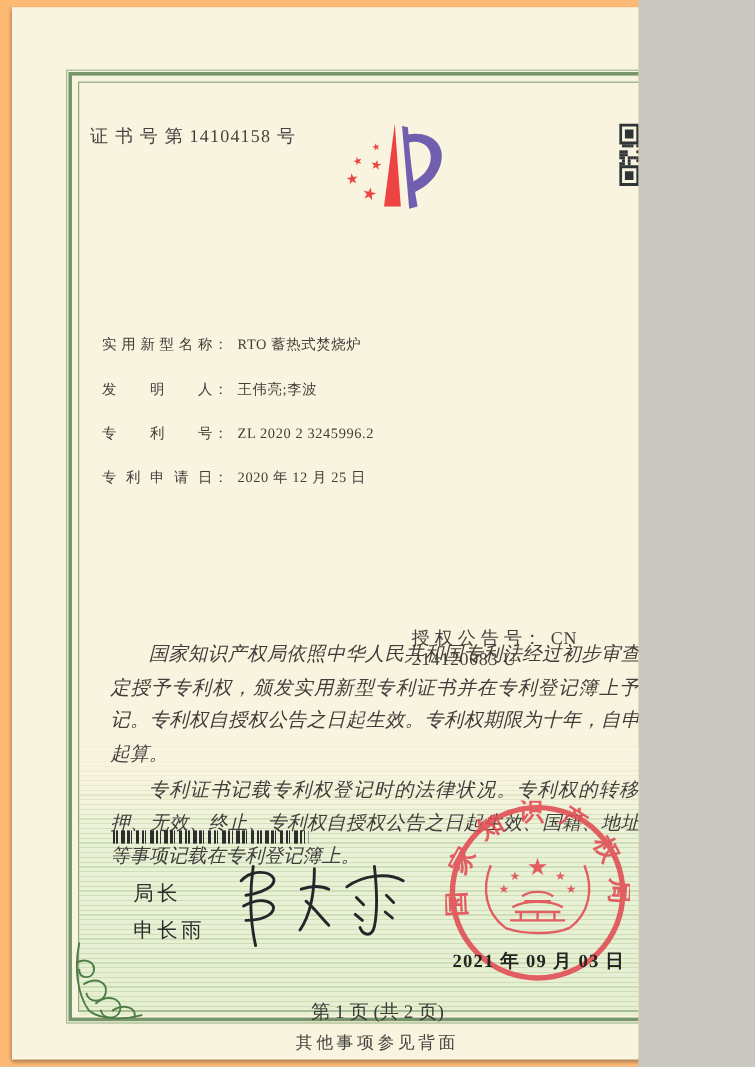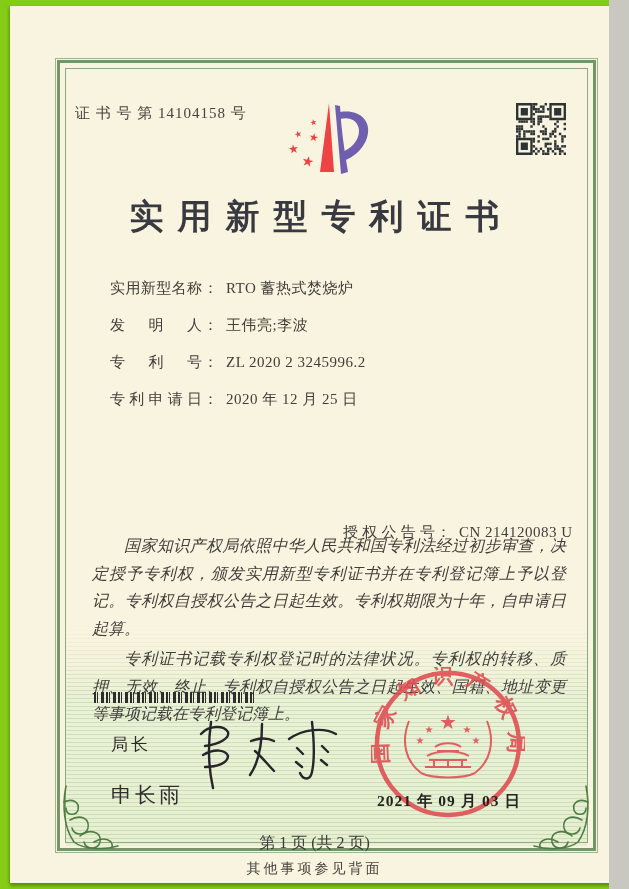--- a/index.html
+++ b/index.html
@@ -1,47 +1,47 @@
 <!DOCTYPE html>
 <html><head>
 <meta charset="utf-8">
 <style>
   html,body{margin:0;padding:0;background:#c9c8c0;}
-  #stage{position:relative;width:609px;height:889px;background:#84cc16;overflow:hidden;
+  #stage{position:relative;width:532px;height:889px;background:#fdba74;overflow:hidden;
          font-family:"Liberation Serif","DejaVu Serif",serif;color:#3f3d3b;}
   .abs{position:absolute;}
   #paper{left:10px;top:6px;width:619px;height:877px;background:#f9f4df;
          box-shadow:-2px 0 2px rgba(0,0,0,.10), 0 3px 3px rgba(0,0,0,.28);}
   
   #frame-outer{left:55px;top:58px;width:543px;height:795px;border:1px solid #9fb78e;box-sizing:border-box;padding:1px;z-index:2;}
   #frame-mid{width:100%;height:100%;border:3px solid #77956a;box-sizing:border-box;padding:5px;}
   #frame-inner{width:100%;height:100%;border:1px solid #8fa87d;box-sizing:border-box;}
   
   #green-panel{left:66px;top:622px;width:521px;height:224px;z-index:1;
       background:
         repeating-linear-gradient(to bottom, rgba(146,180,108,.30) 0 1px, rgba(0,0,0,0) 1px 4px),
         linear-gradient(to bottom, rgba(233,241,215,0) 0, #e9f1d7 80px, #e6efd2 100%);}
   #green-fade{left:66px;top:622px;width:521px;height:70px;z-index:1;
       background:linear-gradient(to bottom,#f9f4df 0,rgba(249,244,223,0) 100%);}
   .content{z-index:3;}
   #cert-no{left:75px;top:104px;font-size:15px;letter-spacing:1px;color:#45433f;}
   #title{left:0;top:194px;width:629px;text-align:center;font-size:34px;font-weight:600;
          letter-spacing:14px;padding-left:14px;box-sizing:border-box;color:#393941;}
-  .frow{left:110px;width:500px;font-size:15px;color:#403e3a;}
+  .frow{left:85px;width:500px;font-size:12px;color:#403e3a;}
   .flabel{display:inline-block;width:92px;text-align:justify;text-align-last:justify;vertical-align:top;}
   .fcolon{display:inline-block;margin:0 2px 0 1px;}
   .fvalue{margin-left:6px;letter-spacing:.5px;}
   #row-grant2{left:343px;top:523px;font-size:15px;color:#403e3a;}
   #paras{left:92px;top:532px;width:474px;font-size:16px;line-height:27.5px;
          font-style:italic;color:#403d3a;text-align:justify;}
   #paras p{margin:0 0 3px 0;text-indent:2em;}
   #barcode{left:94px;top:692px;width:163px;height:11px;
       background:repeating-linear-gradient(90deg,#2d2d2d 0 2px,rgba(0,0,0,0) 2px 3px,#2d2d2d 3px 4px,rgba(0,0,0,0) 4px 7px,#2d2d2d 7px 10px,rgba(0,0,0,0) 10px 12px);}
   #director-title{left:111px;top:733px;font-size:17px;font-family:"Liberation Sans","DejaVu Sans",sans-serif;color:#2e2d2b;letter-spacing:3px;}
-  #director-name{left:111px;top:781px;font-size:21px;font-family:"Liberation Sans","DejaVu Sans",sans-serif;color:#2e2d2b;letter-spacing:3px;}
+  #director-name{left:111px;top:764px;font-size:17px;font-family:"Liberation Sans","DejaVu Sans",sans-serif;color:#2e2d2b;letter-spacing:3px;}
   #signature{left:193px;top:710px;}
   #seal{left:371px;top:667px;}
   #seal-date{left:374px;top:791px;width:150px;text-align:center;font-size:15.5px;font-weight:700;color:#24231f;letter-spacing:1px;z-index:4;}
   #page-info{left:0;top:833px;width:629px;text-align:center;font-size:16px;color:#3c3b38;z-index:3;}
   #back-note{left:0;top:860px;width:629px;text-align:center;font-size:14px;color:#45433f;letter-spacing:3px;font-family:Liberation Mono, monospace;}
   #qr{left:516px;top:103px;width:50px;height:52px;}
   #qr svg{width:100%;height:100%;fill:#2e3436;}
   #logo{left:283px;top:99px;}
   .ornament{z-index:3;}
 </style>
@@ -211,21 +211,20 @@
         <rect x="13" y="20" width="1" height="1"></rect>
         <rect x="16" y="20" width="1" height="1"></rect>
         <rect x="18" y="20" width="1" height="1"></rect>
         <rect x="20" y="20" width="1" height="1"></rect>
         <path d="M0,0h7v7h-7z M1,1v5h5v-5z M2,2h3v3h-3z" fill-rule="evenodd"></path>
         <path d="M14,0h7v7h-7z M15,1v5h5v-5z M16,2h3v3h-3z" fill-rule="evenodd"></path>
         <path d="M0,14h7v7h-7z M1,15v5h5v-5z M2,16h3v3h-3z" fill-rule="evenodd"></path>
       </svg>
   </div>
 
-  <div id="title" class="abs content">实用新型专利证书</div>
 
   <div class="abs content frow" style="top:279px">
     <span class="flabel">实用新型名称</span><span class="fcolon">：</span><span class="fvalue">RTO 蓄热式焚烧炉</span>
   </div>
   <div class="abs content frow" style="top:316px">
     <span class="flabel">发明人</span><span class="fcolon">：</span><span class="fvalue">王伟亮;李波</span>
   </div>
   <div class="abs content frow" style="top:353px">
     <span class="flabel">专利号</span><span class="fcolon">：</span><span class="fvalue">ZL 2020 2 3245996.2</span>
   </div>

